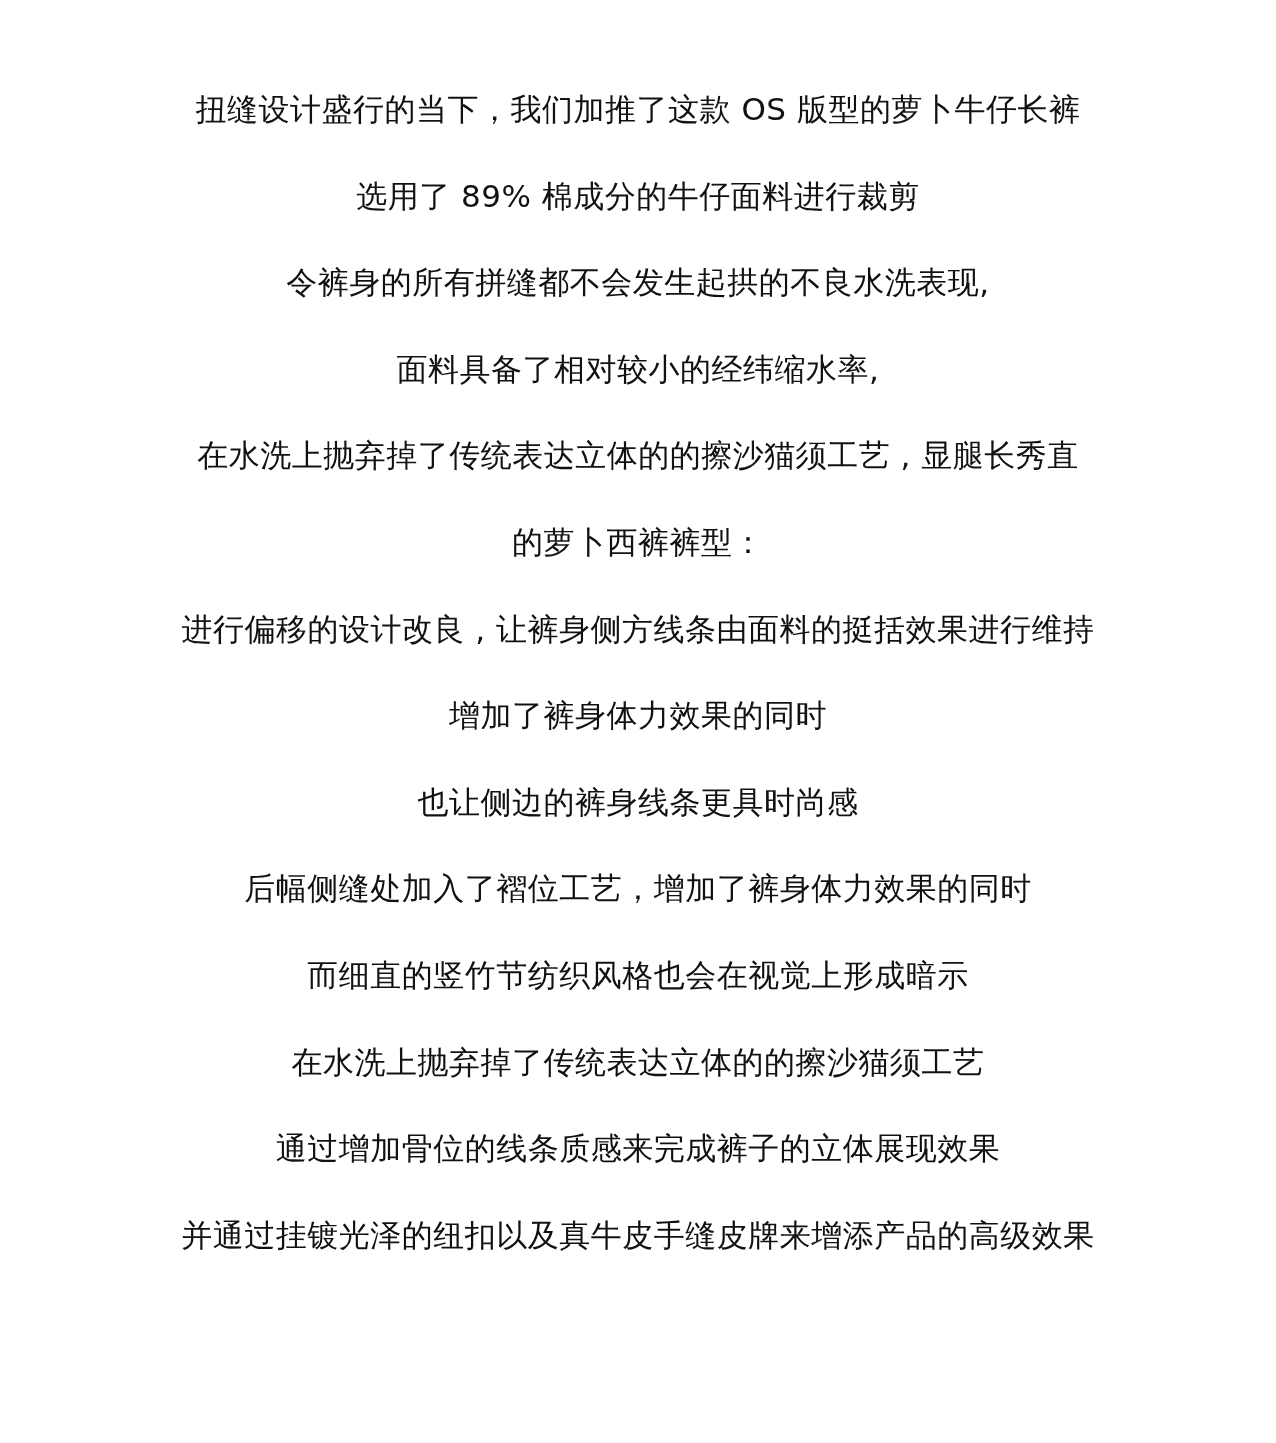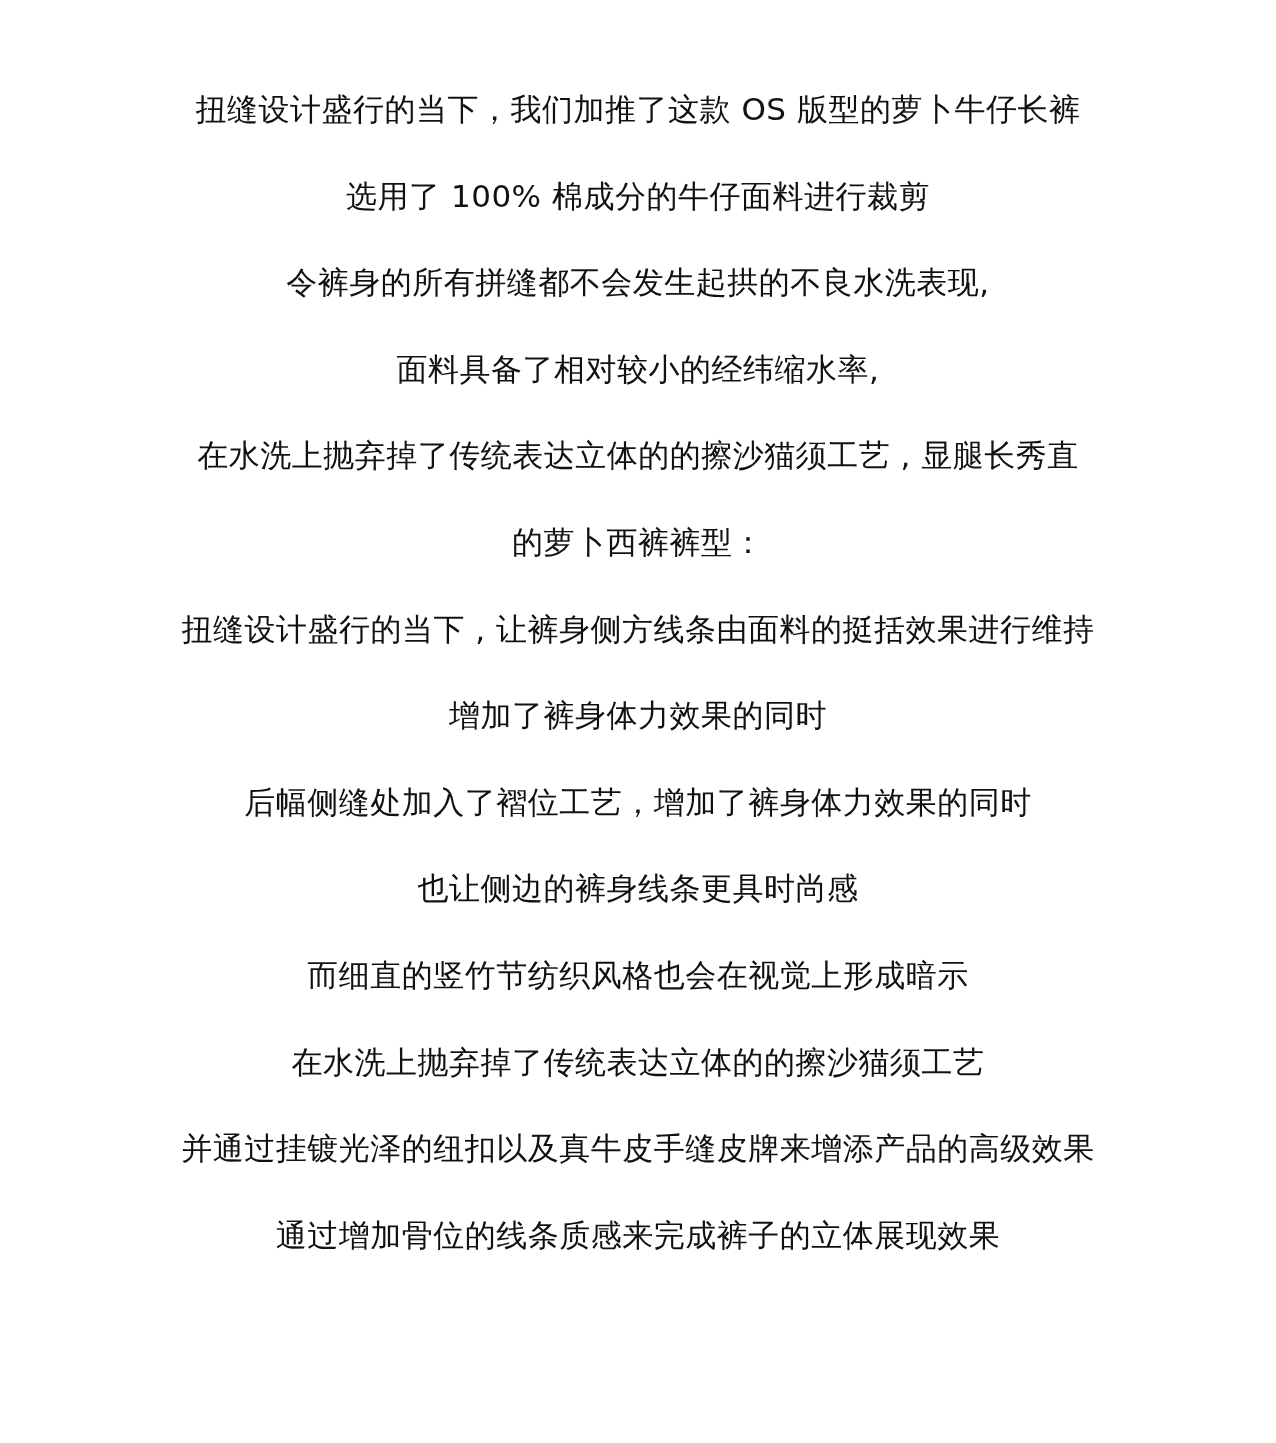--- a/index.html
+++ b/index.html
@@ -28,26 +28,26 @@
       font-size: 31px;
       letter-spacing: 0.5px;
       white-space: nowrap;
     }
   </style>
 </head>
 <body>
 
 <div class="doc">
   <div class="line">扭缝设计盛行的当下，我们加推了这款 OS 版型的萝卜牛仔长裤</div>
-  <div class="line">选用了 100% 棉成分的牛仔面料进行裁剪</div>
+  <div class="line">选用了 89% 棉成分的牛仔面料进行裁剪</div>
   <div class="line">令裤身的所有拼缝都不会发生起拱的不良水洗表现,</div>
   <div class="line">面料具备了相对较小的经纬缩水率,</div>
   <div class="line">在水洗上抛弃掉了传统表达立体的的擦沙猫须工艺 , 显腿长秀直</div>
   <div class="line">的萝卜西裤裤型：</div>
-  <div class="line">扭缝设计盛行的当下 , 让裤身侧方线条由面料的挺括效果进行维持</div>
+  <div class="line">进行偏移的设计改良 , 让裤身侧方线条由面料的挺括效果进行维持</div>
   <div class="line">增加了裤身体力效果的同时</div>
+  <div class="line">也让侧边的裤身线条更具时尚感</div>
   <div class="line">后幅侧缝处加入了褶位工艺，增加了裤身体力效果的同时</div>
-  <div class="line">也让侧边的裤身线条更具时尚感</div>
   <div class="line">而细直的竖竹节纺织风格也会在视觉上形成暗示</div>
   <div class="line">在水洗上抛弃掉了传统表达立体的的擦沙猫须工艺</div>
+  <div class="line">通过增加骨位的线条质感来完成裤子的立体展现效果</div>
   <div class="line">并通过挂镀光泽的纽扣以及真牛皮手缝皮牌来增添产品的高级效果</div>
-  <div class="line">通过增加骨位的线条质感来完成裤子的立体展现效果</div>
 </div>
 
 </body></html>

